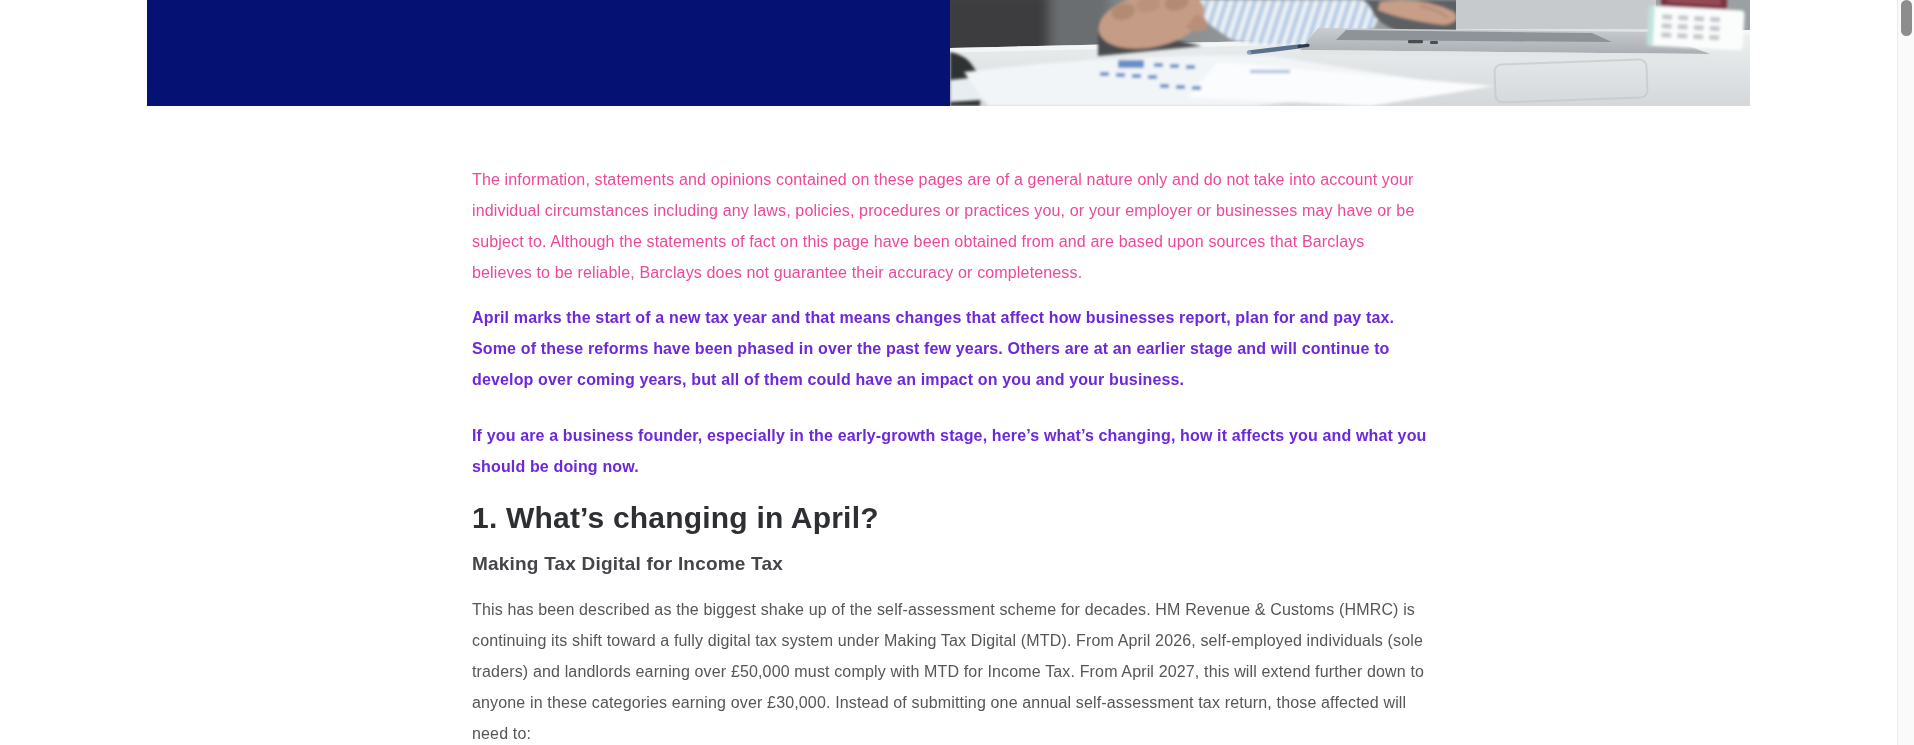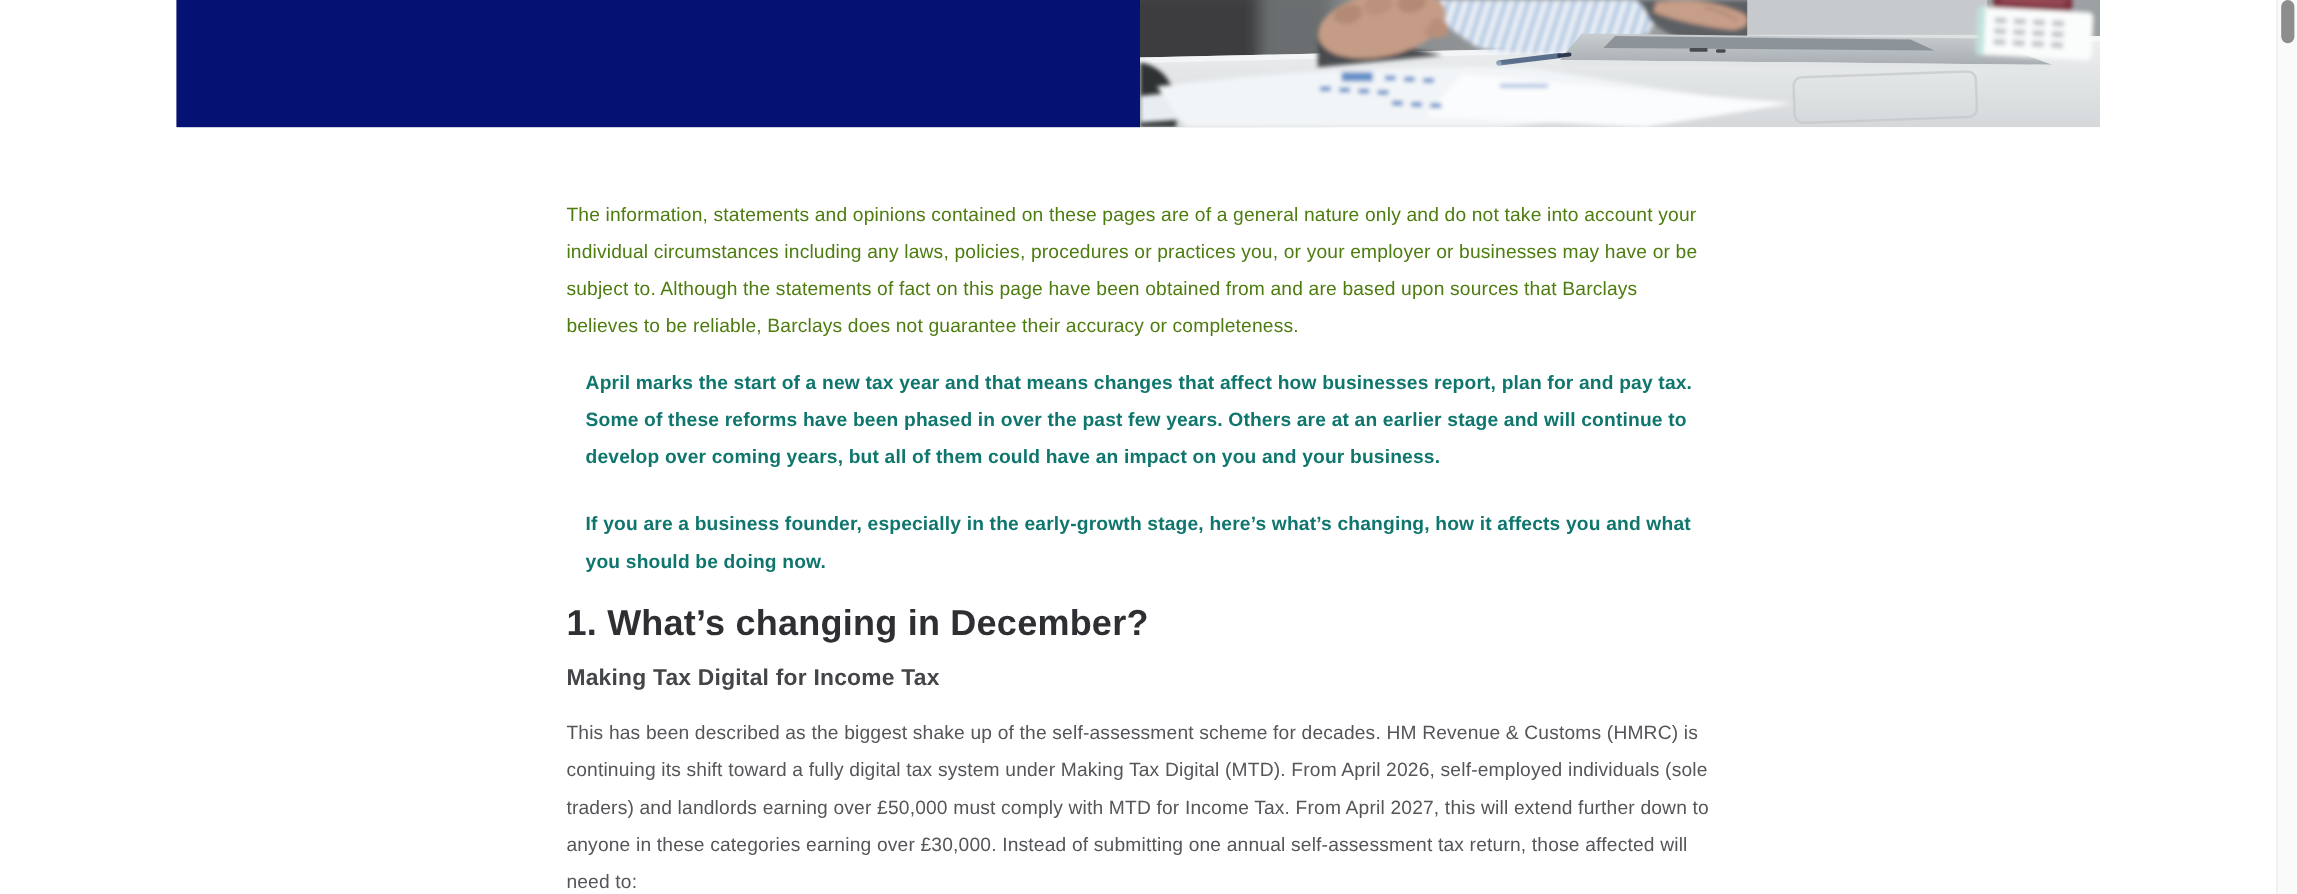--- a/index.html
+++ b/index.html
@@ -9,22 +9,22 @@
     background:#ffffff; font-family:"Liberation Sans", sans-serif;
   }
   
   .hero { position:absolute; left:147px; top:0; width:1603px; height:106px; display:flex; }
   .hero-blue { width:803px; height:106px; background:#051273; flex:none; }
   .hero-photo { width:800px; height:106px; flex:none; overflow:hidden; }
   .hero-photo svg { display:block; width:800px; height:106px; filter:blur(.4px); }
   
   .article { position:absolute; left:472px; top:164px; width:955px; color:#54565b; }
   .article p { font-size:16px; line-height:31px; letter-spacing:.15px; }
-  .p-disclaimer { color:#4d7c0f; font-weight:400; margin:0 0 14px 0; }
-  .p-intro { color:#0f766e; font-weight:bold; margin:16px; }
+  .p-disclaimer { color:#ec4899; font-weight:400; margin:0 0 14px 0; }
+  .p-intro { color:#6d28d9; font-weight:bold; margin:0; }
   .p-intro.first { margin-bottom:25px; }
   .h2 { margin:18px 0 0 0; font-size:30px; line-height:36px; font-weight:bold; color:#2e2f33; letter-spacing:.2px; }
   .h3 { margin:15px 0 15px 0; font-size:19px; line-height:26px; font-weight:bold; color:#434549; letter-spacing:.2px; }
   .p-body { margin:17px 0 0 0; color:#55565a; font-weight:400; }
   
   .scrollbar-track {
     position:absolute; right:0; top:0; width:17px; height:745px;
     background:#fafafa; border-left:1px solid #ececec;
   }
   .scrollbar-thumb {
@@ -156,21 +156,21 @@
           </g>
         </g>
       </svg>
     </div>
   </section>
 
   <article class="article">
     <p class="p-disclaimer">The information, statements and opinions contained on these pages are of a general nature only and do not take into account your individual circumstances including any laws, policies, procedures or practices you, or your employer or businesses may have or be subject to. Although the statements of fact on this page have been obtained from and are based upon sources that Barclays believes to be reliable, Barclays does not guarantee their accuracy or completeness.</p>
     <p class="p-intro first">April marks the start of a new tax year and that means changes that affect how businesses report, plan for and pay tax. Some of these reforms have been phased in over the past few years. Others are at an earlier stage and will continue to develop over coming years, but all of them could have an impact on you and your business.</p>
     <p class="p-intro">If you are a business founder, especially in the early-growth stage, here’s what’s changing, how it affects you and what you should be doing now.</p>
-    <h2 class="h2">1. What’s changing in December?</h2>
+    <h2 class="h2">1. What’s changing in April?</h2>
     <h3 class="h3">Making Tax Digital for Income Tax</h3>
     <p class="p-body">This has been described as the biggest shake up of the self-assessment scheme for decades. HM Revenue &amp; Customs (HMRC) is continuing its shift toward a fully digital tax system under Making Tax Digital (MTD). From April 2026, self-employed individuals (sole traders) and landlords earning over £50,000 must comply with MTD for Income Tax. From April 2027, this will extend further down to anyone in these categories earning over £30,000. Instead of submitting one annual self-assessment tax return, those affected will need to:</p>
   </article>
 
   <div class="scrollbar-track">
     <div class="scrollbar-thumb" style="background: rgb(141, 141, 141);"></div>
   </div>
 
 </div>
 

